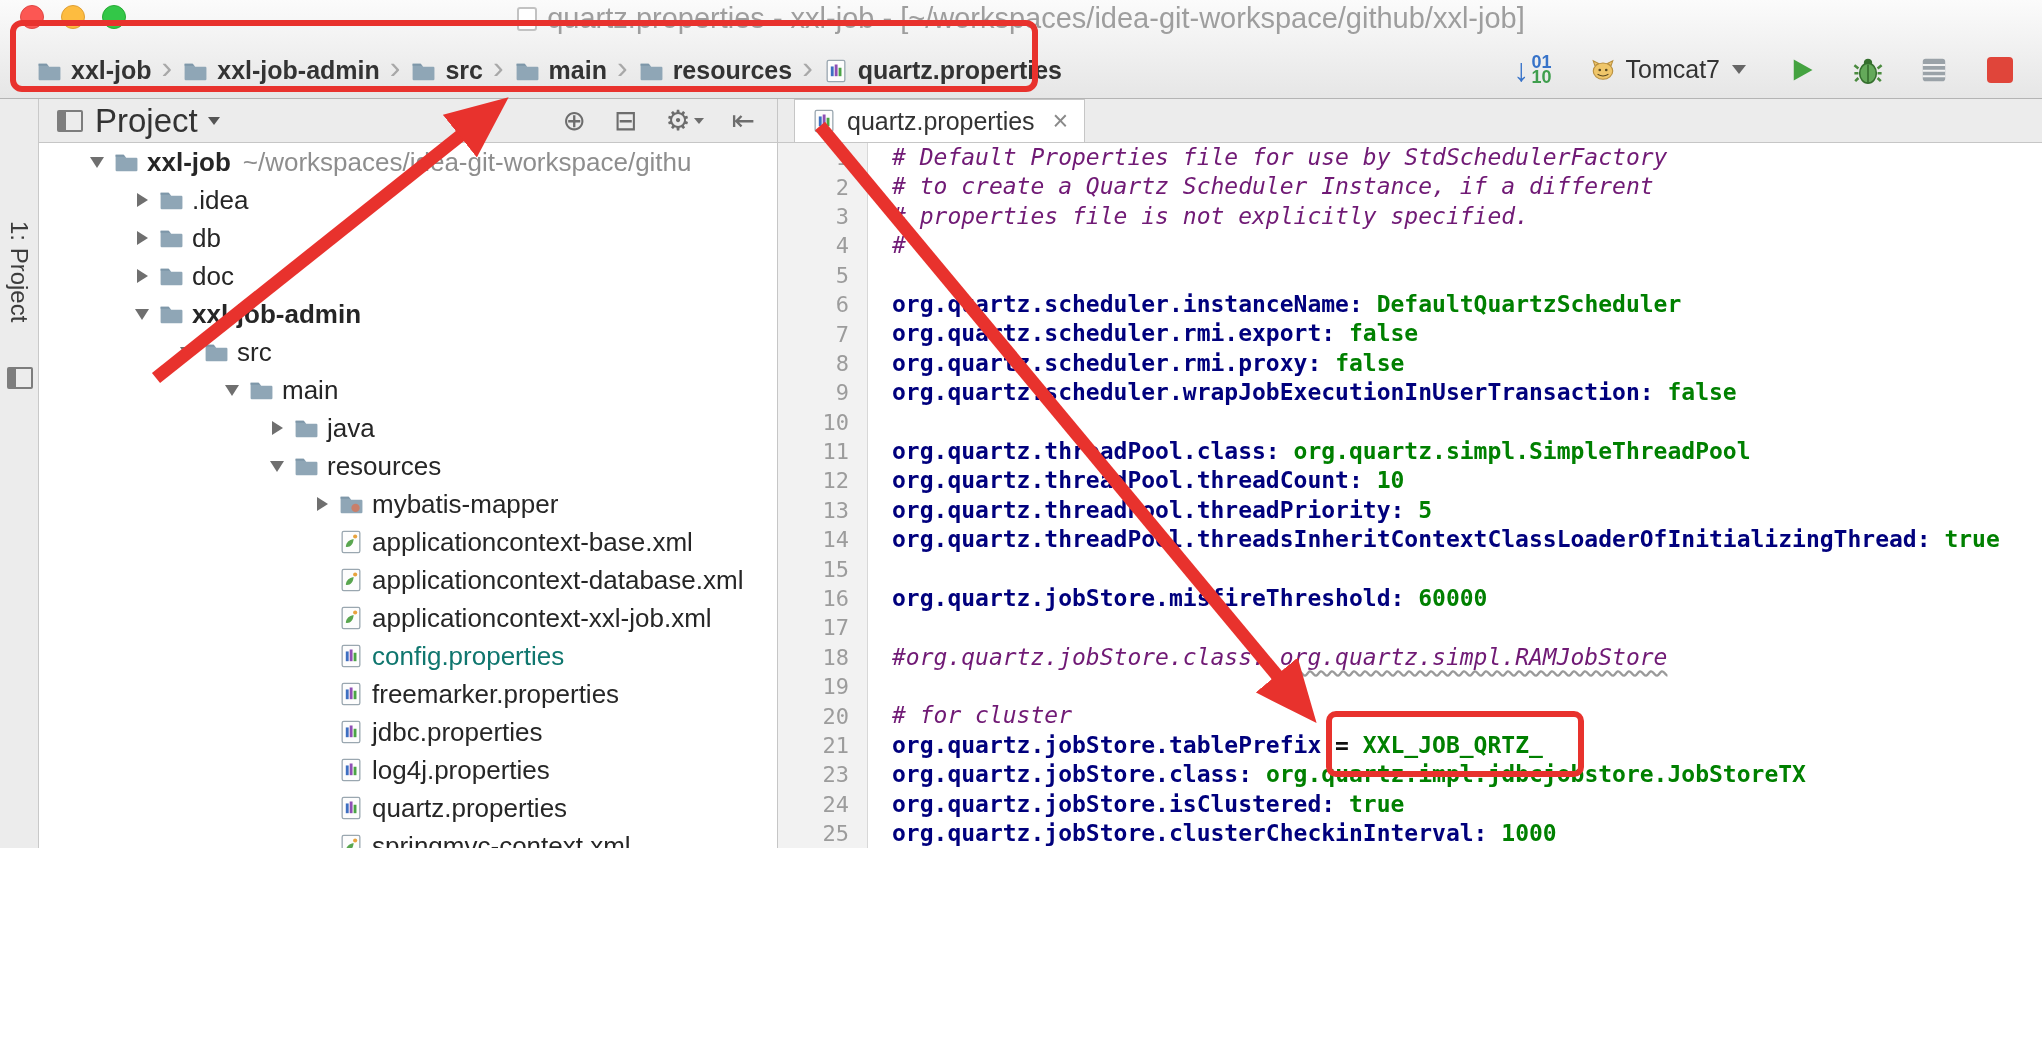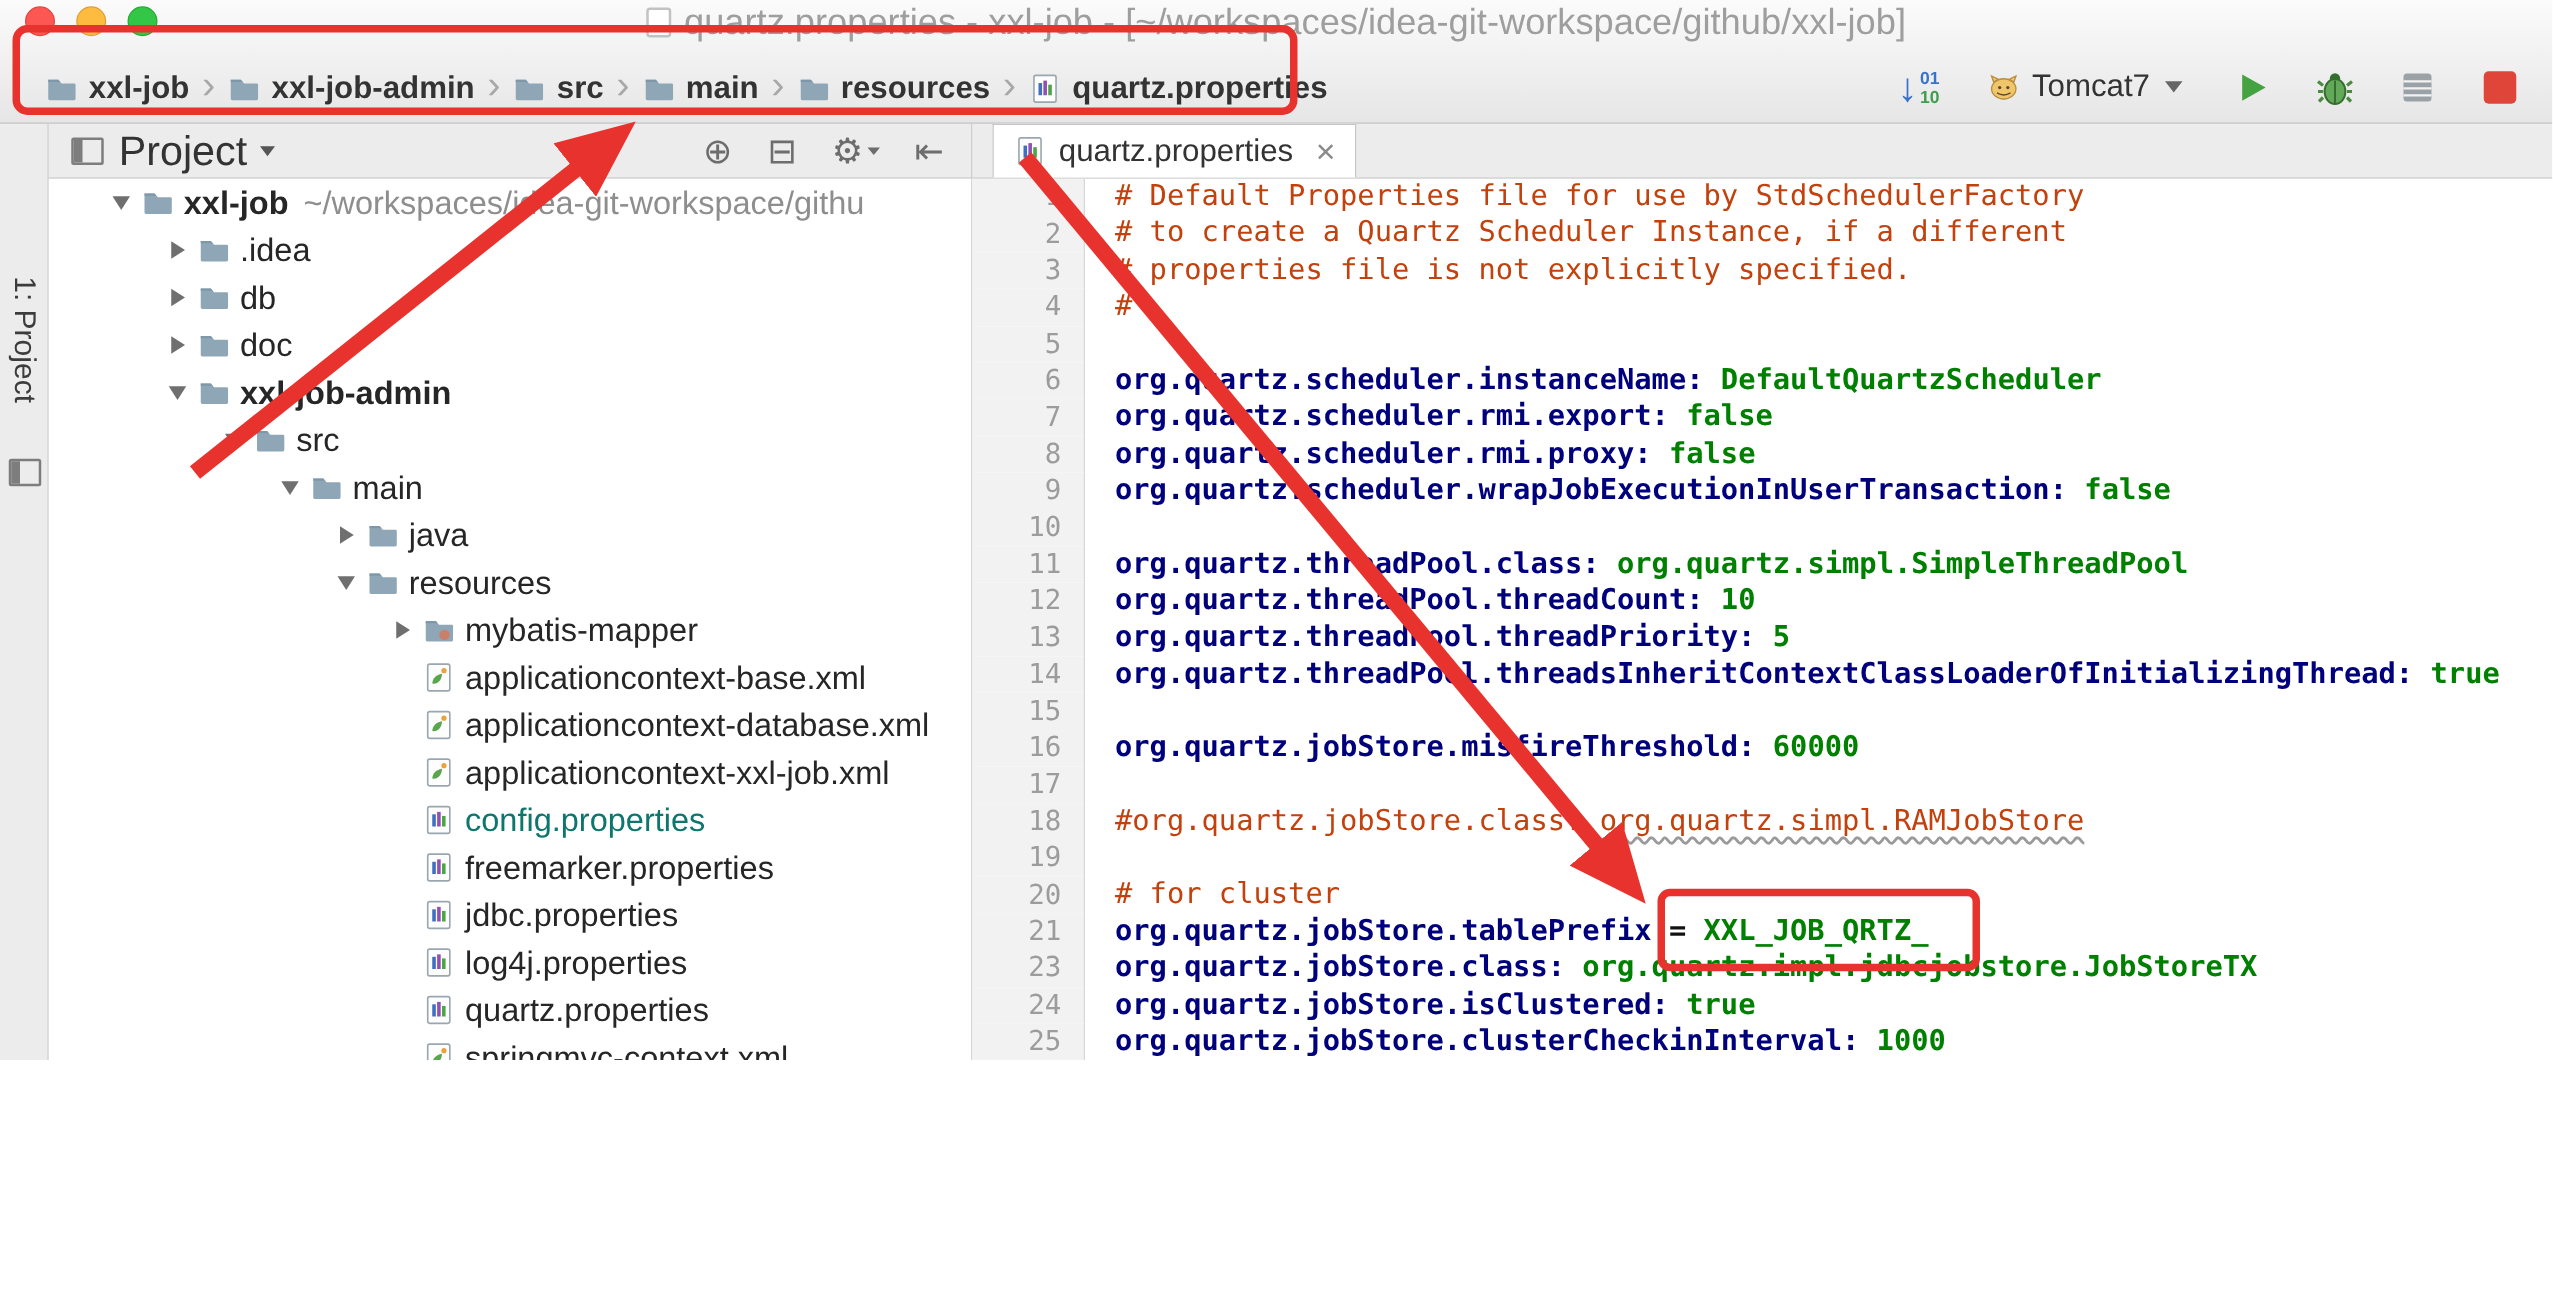--- a/index.html
+++ b/index.html
@@ -21,21 +21,21 @@
   .crumb{display:flex;align-items:center;gap:9px;margin:0 6px;}
   .crumb-label{font-size:25px;font-weight:600;color:#333;}
   .crumb-sep{font-size:32px;color:#a8a8a8;margin:0 4px;position:relative;top:-3px;}
 
   .ficon{display:inline-flex;width:26px;height:26px;align-items:center;justify-content:center;flex:none;}
   .ficon svg{display:block;}
 
   .runbar{position:absolute;right:24px;bottom:10px;display:flex;align-items:center;gap:30px;}
   .vcsbadge{display:flex;align-items:center;}
   .vcs-arrow{color:#3873c9;font-size:32px;font-weight:bold;line-height:1;}
-  .vcs-nums{display:flex;flex-direction:column;font-size:14px;line-height:15px;color:#3873c9;margin-left:2px;font-weight:bold;}
+  .vcs-nums{display:flex;flex-direction:column;font-size:18px;line-height:15px;color:#3873c9;margin-left:2px;font-weight:bold;}
   .vcs-nums .n2{color:#3f9e4d;}
   .runconfig{display:flex;align-items:center;gap:10px;font-size:25px;color:#333;padding:4px 8px;border-radius:6px;}
   .dd{width:0;height:0;border-left:7px solid transparent;border-right:7px solid transparent;border-top:9px solid #666;margin-left:2px;}
   .rbtn{display:flex;align-items:center;justify-content:center;width:36px;height:36px;}
   .stopsq{width:26px;height:26px;background:#e0453a;border-radius:4px;}
 
   
   .leftbar{position:absolute;left:0;top:99px;bottom:0;width:39px;background:#ececec;border-right:1px solid #c9c9c9;box-sizing:border-box;}
   .vlabel{position:absolute;top:122px;left:50%;transform:translateX(-50%);writing-mode:vertical-rl;font-size:24px;color:#3c3c3c;white-space:nowrap;}
   .vicon{position:absolute;top:268px;left:7px;width:22px;height:18px;border:2px solid #7d7d7d;border-radius:2px;}
@@ -74,21 +74,21 @@
   .textra{font-size:26px;color:#8e8e8e;margin-left:12px;}
 
   
   .editor{position:absolute;left:778px;right:0;top:143px;bottom:0;background:#fff;overflow:hidden;}
   .cline{display:flex;height:29.4px;align-items:stretch;}
   .cline.caret{background:#fbf7df;}
   .gut{width:90px;flex:none;box-sizing:border-box;background:#f2f2f2;border-right:1px solid #d8d8d8;color:#9c9c9c;
        font-family:"DejaVu Sans Mono",monospace;font-size:22px;display:flex;align-items:center;justify-content:flex-end;padding-right:18px;}
   .cline.caret .gut{background:transparent;}
   .code{font-family:"DejaVu Sans Mono",monospace;font-size:23px;line-height:29.4px;white-space:pre;padding-left:24px;color:#1a1a1a;}
-  .sg-comment{color:#c2410c;text-align:right;}
+  .sg-comment{color:#701a75;font-style:italic;text-align:right;}
   .sg-key{color:#00007d;font-weight:600;}
   .sg-value{color:#008000;font-weight:700;}
   .sg-eq{color:#111;font-weight:600;}
   .sg-plain{color:#1a1a1a;}
   .u{text-decoration:underline;text-decoration-style:wavy;text-decoration-color:#9a9a9a;text-underline-offset:5px;}
 
   
   .ann-svg{position:absolute;left:0;top:0;width:2042px;height:1042px;pointer-events:none;z-index:55;}
   .ann-box{position:absolute;border:6px solid #e8322d;border-radius:12px;z-index:60;pointer-events:none;box-sizing:border-box;}
   .ann-box1{left:10px;top:20px;width:1028px;height:72px;}

